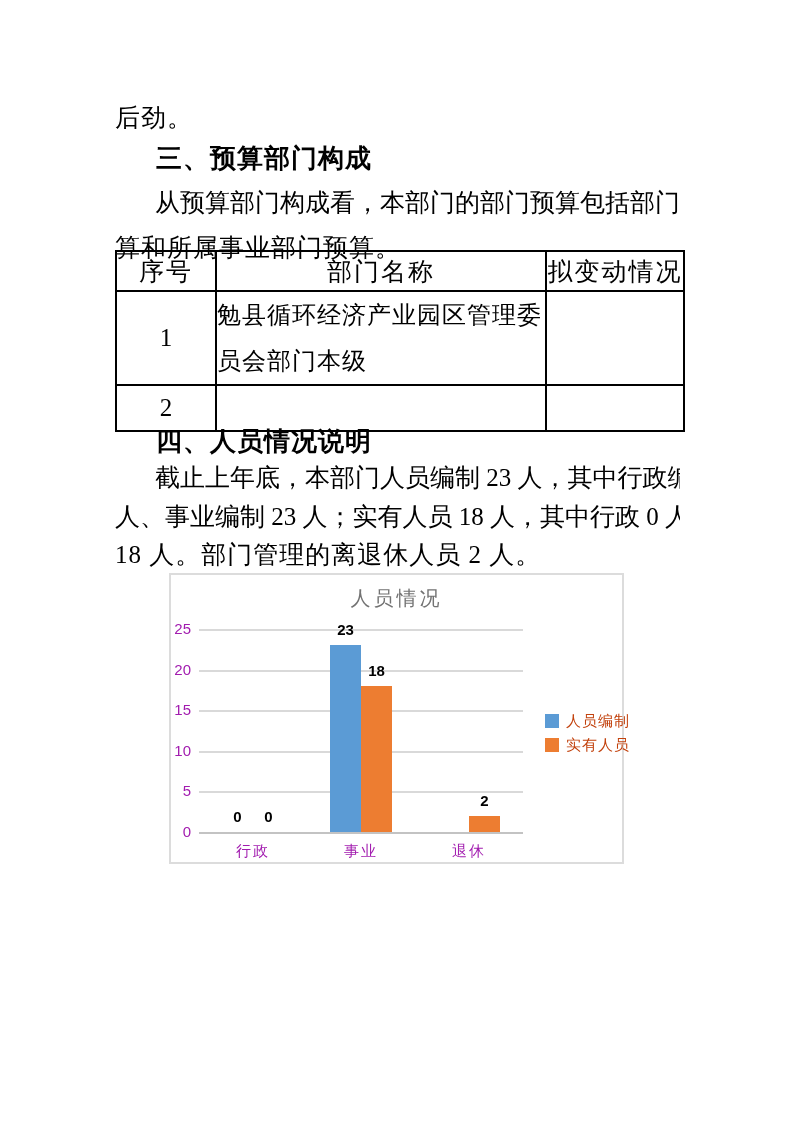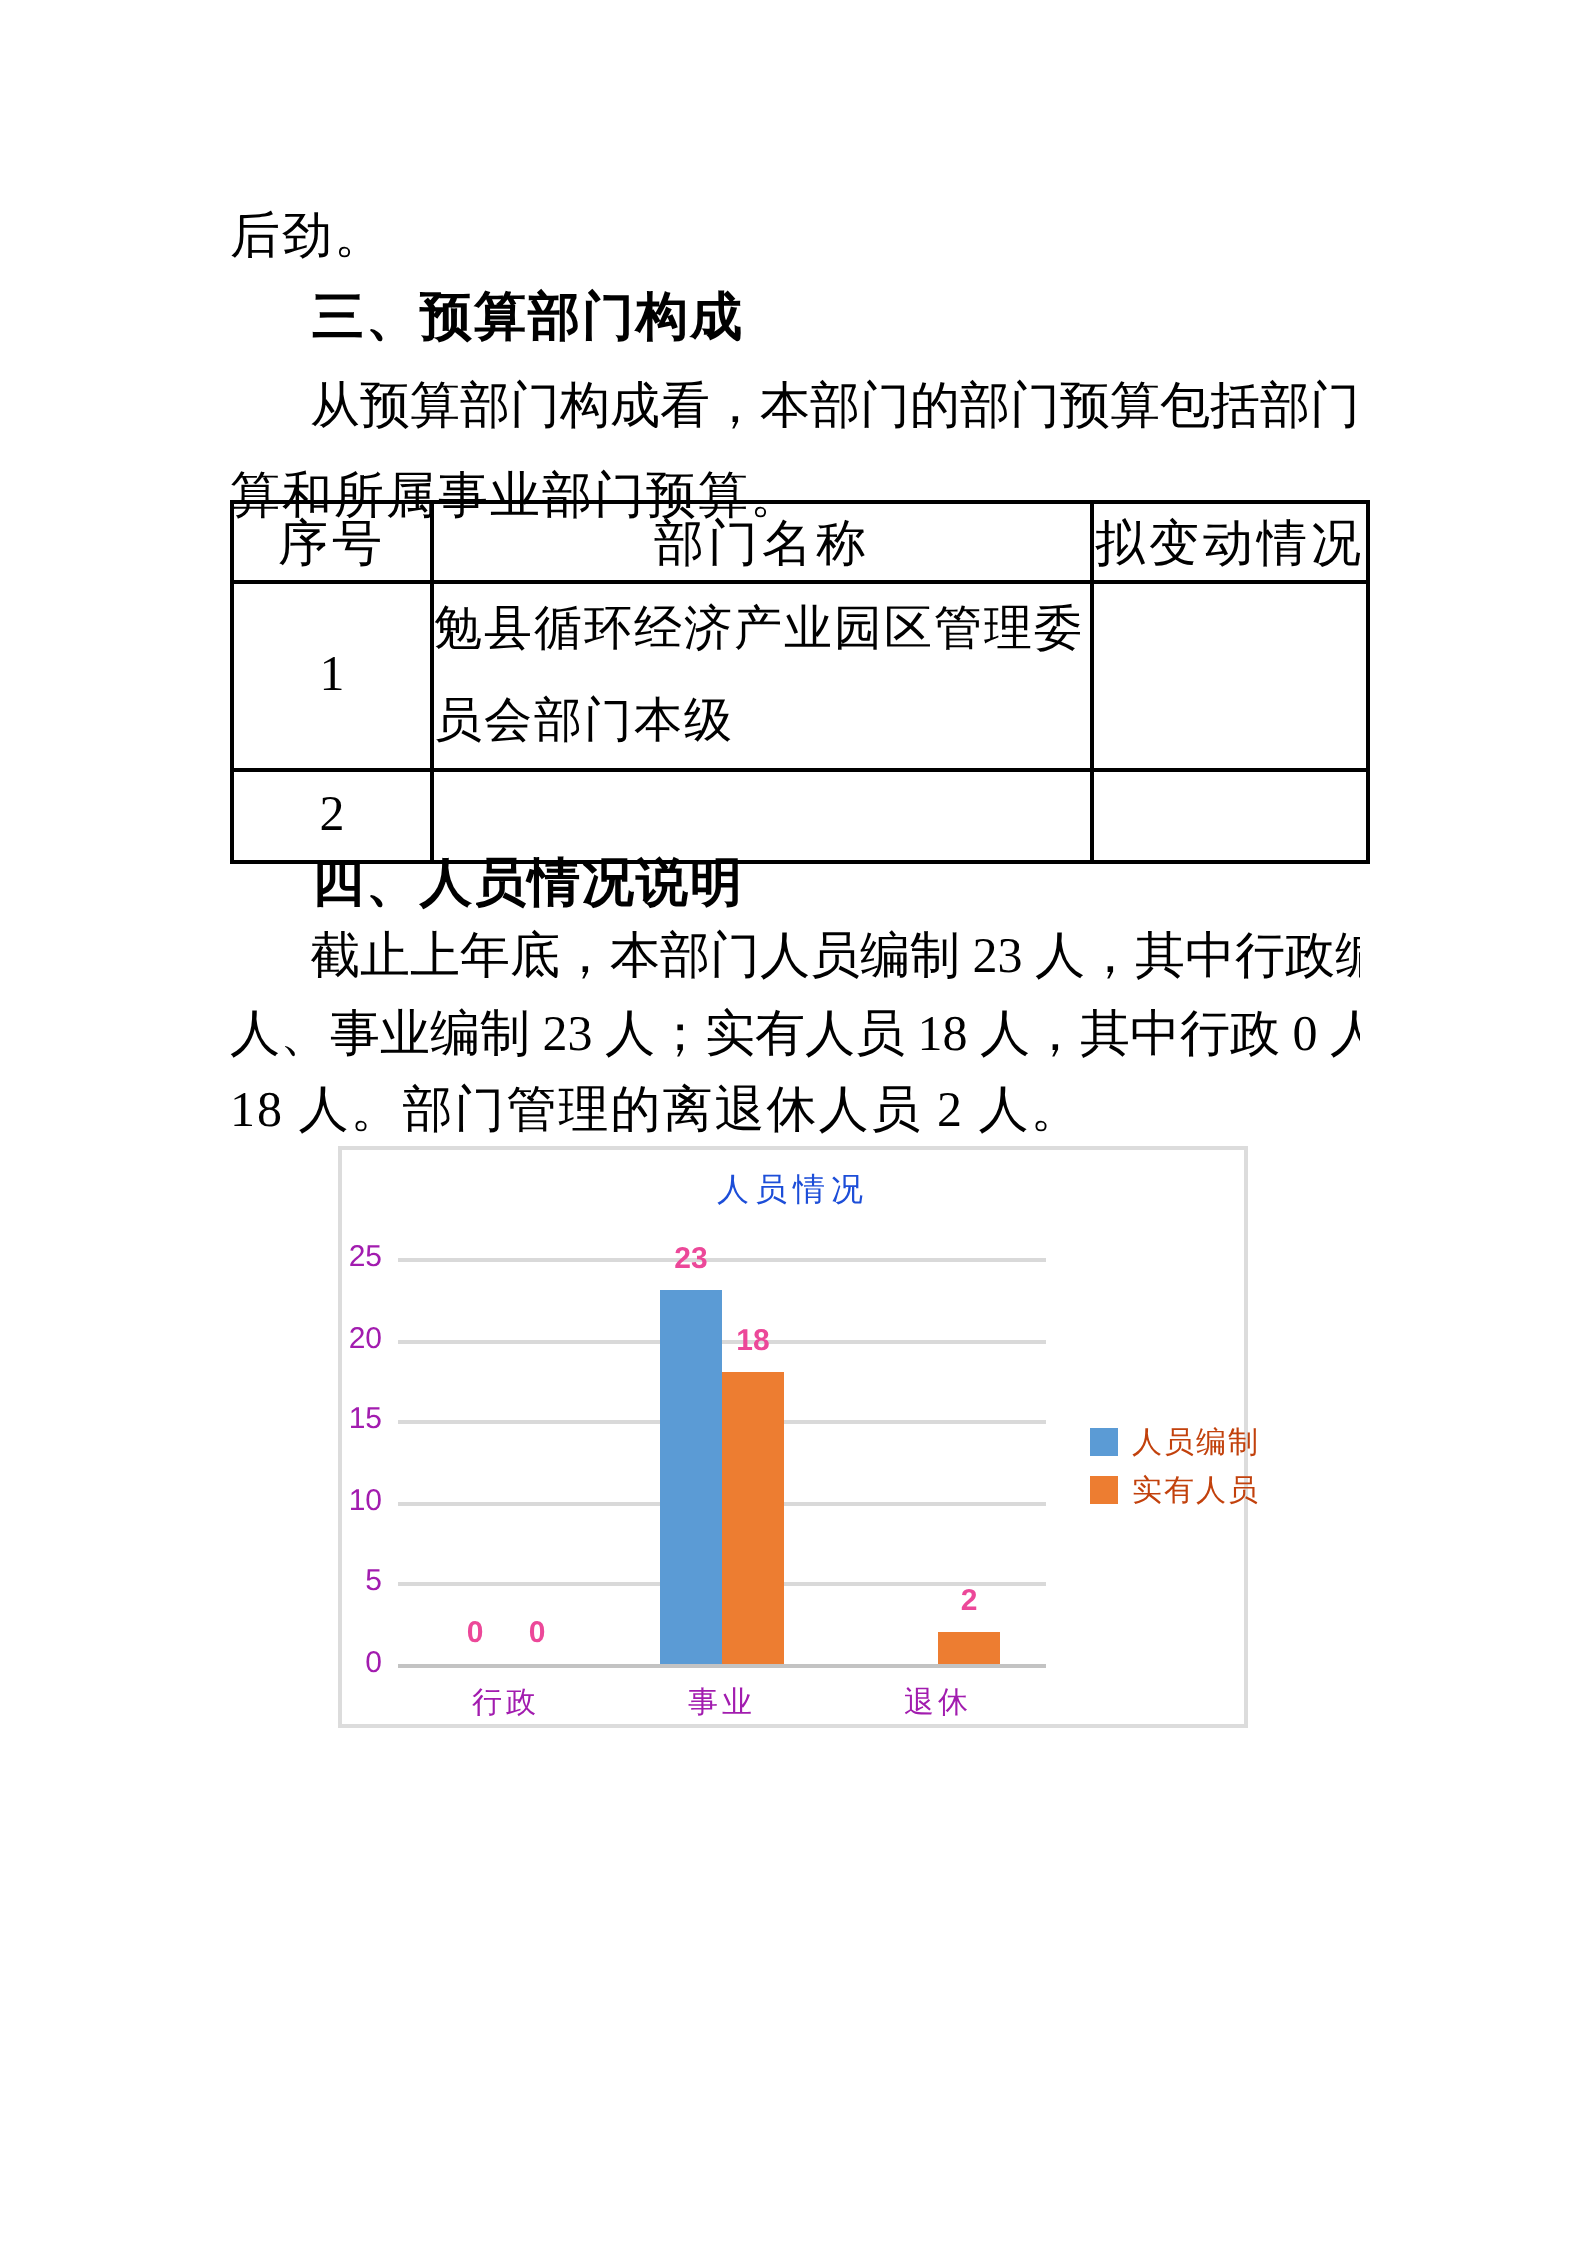--- a/index.html
+++ b/index.html
@@ -25,27 +25,27 @@
   table.dept-table .r2 td{height:44px;}
   td.ctr{text-align:center;vertical-align:middle;}
   td.nm{text-align:left;vertical-align:middle;padding:4px 8px 4px 10px;font-size:24px;line-height:46px;letter-spacing:1px;}
   
   .chart{
     position:absolute;background:#fff;border:2px solid #dcdcdc;
     font-family:"Liberation Sans","DejaVu Sans",sans-serif;
   }
   .chart-title{
     position:absolute;left:0;top:10px;width:100%;text-align:center;
-    font-size:16px;color:#1d4ed8;letter-spacing:3px;
+    font-size:20px;color:#737373;letter-spacing:3px;
   }
   .gridline{position:absolute;height:2px;background:#d9d9d9;}
   .gridline.axis{background:#c3c3c3;}
   .tick-label{position:absolute;width:34px;text-align:right;font-size:15px;color:#a21caf;}
   .bar{position:absolute;}
-  .data-label{position:absolute;width:40px;text-align:center;font-size:15px;font-weight:bold;color:#ec4899;}
+  .data-label{position:absolute;width:40px;text-align:center;font-size:15px;font-weight:bold;color:#000000;}
   .cat-label{position:absolute;width:80px;text-align:center;font-size:15px;color:#a21caf;letter-spacing:2px;}
   .legend-item{position:absolute;display:flex;align-items:center;height:18px;}
   .legend-swatch{width:14px;height:14px;margin-right:7px;flex:0 0 auto;}
   .legend-label{font-size:15px;color:#c2410c;letter-spacing:1px;white-space:nowrap;}
   .pageno{position:absolute;left:658px;top:1036px;font-size:16px;color:#111;
     font-family:"Liberation Sans","DejaVu Sans",sans-serif;}
 </style>
 </head>
 <body>
 

